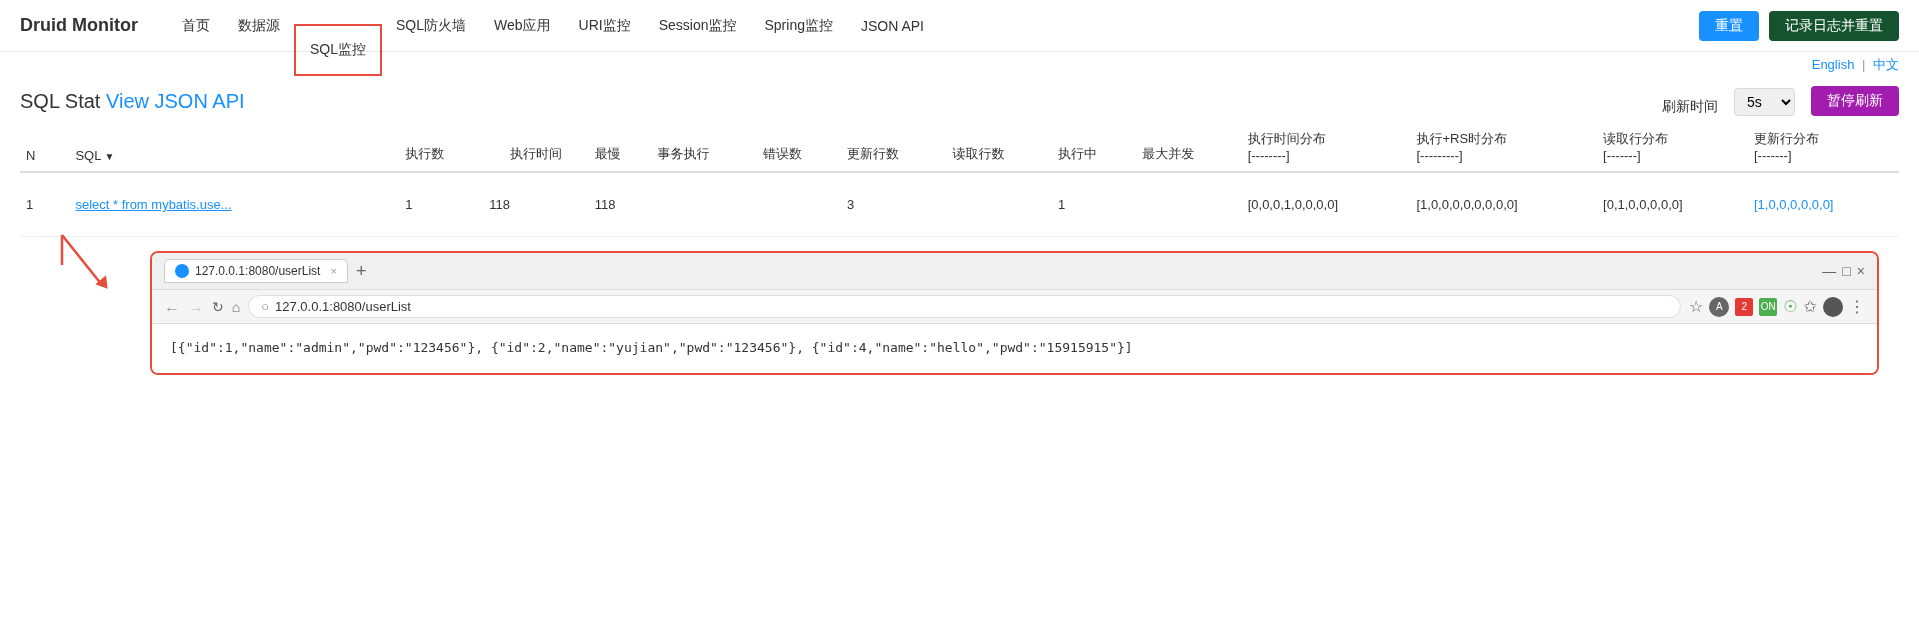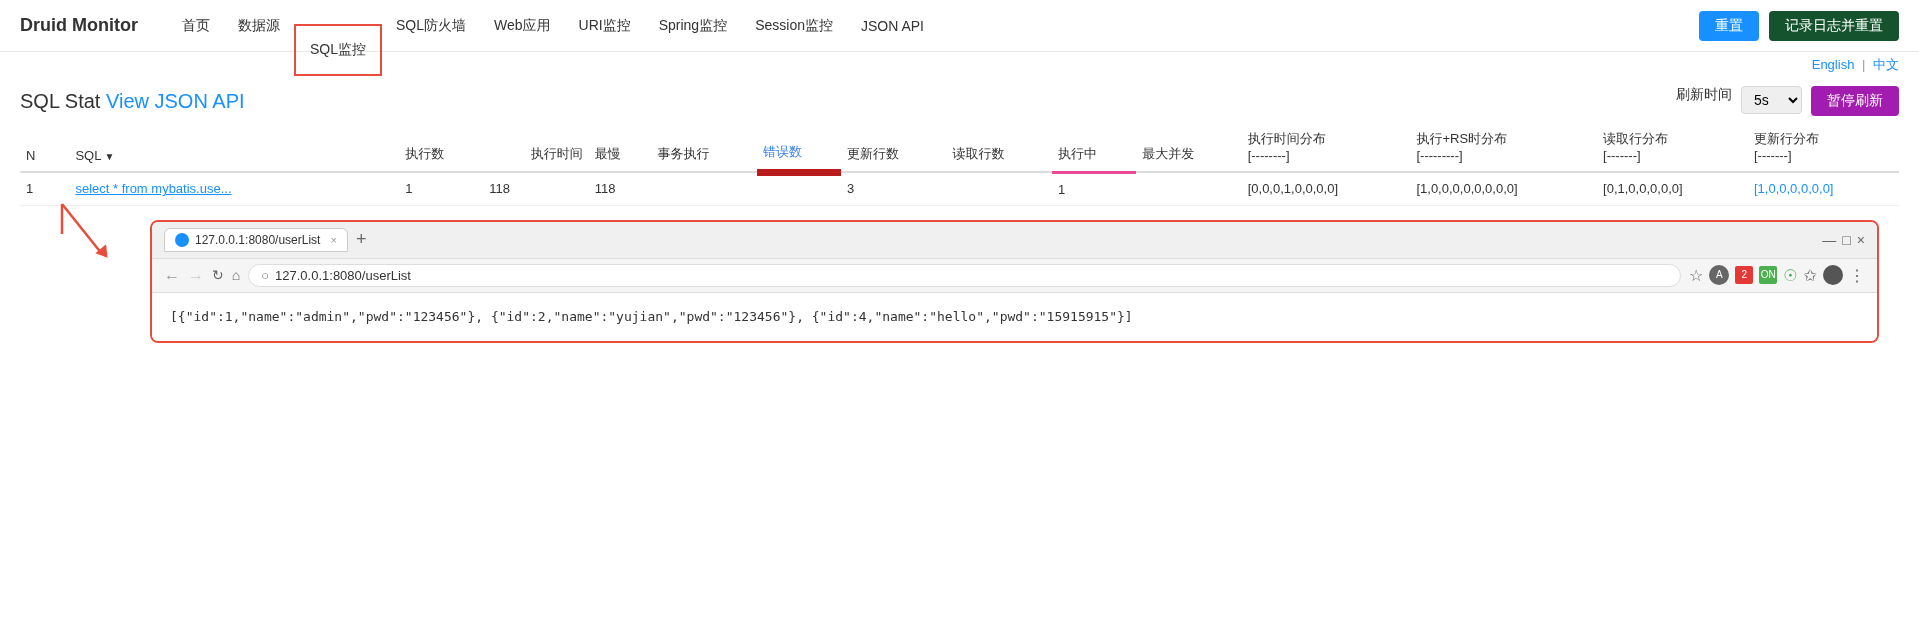--- a/index.html
+++ b/index.html
@@ -15,43 +15,43 @@
 
 <nav style="display:flex;align-items:center;padding:0 20px;height:52px;border-bottom:1px solid #e8e8e8;background:#fff;">
   <span style="font-size:18px;font-weight:bold;color:#333;margin-right:30px;">Druid Monitor</span>
   <div style="display:flex;align-items:center;">
     <a style="padding:0 14px;height:52px;display:flex;align-items:center;cursor:pointer;color:#333;font-size:14px;text-decoration:none;">首页</a>
     <a style="padding:0 14px;height:52px;display:flex;align-items:center;cursor:pointer;color:#333;font-size:14px;text-decoration:none;">数据源</a>
     <a style="padding:0 14px;height:52px;display:flex;align-items:center;cursor:pointer;color:#333;font-size:14px;text-decoration:none;border:2px solid #e74c3c;margin-top:48px;">SQL监控</a>
     <a style="padding:0 14px;height:52px;display:flex;align-items:center;cursor:pointer;color:#333;font-size:14px;text-decoration:none;">SQL防火墙</a>
     <a style="padding:0 14px;height:52px;display:flex;align-items:center;cursor:pointer;color:#333;font-size:14px;text-decoration:none;">Web应用</a>
     <a style="padding:0 14px;height:52px;display:flex;align-items:center;cursor:pointer;color:#333;font-size:14px;text-decoration:none;">URI监控</a>
+    <a style="padding:0 14px;height:52px;display:flex;align-items:center;cursor:pointer;color:#333;font-size:14px;text-decoration:none;">Session监控</a>
     <a style="padding:0 14px;height:52px;display:flex;align-items:center;cursor:pointer;color:#333;font-size:14px;text-decoration:none;">Spring监控</a>
-    <a style="padding:0 14px;height:52px;display:flex;align-items:center;cursor:pointer;color:#333;font-size:14px;text-decoration:none;">Session监控</a>
     <a style="padding:0 14px;height:52px;display:flex;align-items:center;cursor:pointer;color:#333;font-size:14px;text-decoration:none;">JSON API</a>
   </div>
   <div style="margin-left:auto;display:flex;gap:10px;align-items:center;">
     <button style="background:#1890ff;color:#fff;border:none;padding:6px 16px;border-radius:4px;cursor:pointer;font-size:14px;">重置</button>
     <button style="background:#14532d;color:#fff;border:none;padding:6px 16px;border-radius:4px;cursor:pointer;font-size:14px;">记录日志并重置</button>
   </div>
 </nav>
 
 <div style="text-align:right;padding:4px 20px;font-size:13px;">
   <a style="color:#1890ff;text-decoration:none;cursor:pointer;">English</a>
   <span style="color:#999;margin:0 4px;">|</span>
   <a style="color:#1890ff;text-decoration:none;cursor:pointer;">中文</a>
 </div>
 
 <div style="display:flex;align-items:center;justify-content:space-between;padding:8px 20px 6px 20px;">
   <div style="font-size:20px;font-weight:normal;color:#333;">
     <span>SQL Stat</span>
     <span> </span>
     <a style="color:#1890ff;text-decoration:none;font-size:20px;">View JSON API</a>
   </div>
-  <div style="display:flex;align-items:flex-start;gap:9px;">
+  <div style="display:flex;align-items:flex-end;gap:16px;">
     <span style="color:#333;font-size:14px;">刷新时间</span>
     <select style="border:1px solid #d9d9d9;border-radius:4px;padding:4px 8px;font-size:14px;">
       <option>1s</option>
       <option selected="">5s</option>
       <option>10s</option>
       <option>30s</option>
       <option>60s</option>
     </select>
     <button style="background:#a21caf;color:#fff;border:none;padding:6px 16px;border-radius:4px;cursor:pointer;font-size:14px;">暂停刷新</button>
   </div>
@@ -59,27 +59,27 @@
 
 <div style="padding:0 20px;overflow-x:auto;">
   <table style="width:100%;border-collapse:collapse;font-size:13px;">
     <thead>
       <tr style="border-bottom:2px solid #ddd;">
         <th style="padding:8px 6px;text-align:left;color:#333;font-weight:normal;white-space:nowrap;border-bottom:1px solid #ddd;min-width:30px;">N</th>
         <th style="padding:8px 6px;text-align:left;color:#333;font-weight:normal;white-space:nowrap;border-bottom:1px solid #ddd;min-width:200px;">SQL
           <span style="font-size:10px;">▼</span>
         </th>
         <th style="padding:8px 6px;text-align:left;color:#333;font-weight:normal;white-space:nowrap;border-bottom:1px solid #ddd;">执行数</th>
-        <th style="padding:8px 6px;text-align:right;color:#333;font-weight:normal;white-space:nowrap;border-bottom:1px solid #ddd;">执行时间</th>
+        <th style="padding:8px 6px;text-align:center;color:#333;font-weight:normal;white-space:nowrap;border-bottom:1px solid #ddd;">执行时间</th>
         <th style="padding:8px 6px;text-align:left;color:#333;font-weight:normal;white-space:nowrap;border-bottom:1px solid #ddd;">最慢</th>
         <th style="padding:8px 6px;text-align:left;color:#333;font-weight:normal;white-space:nowrap;border-bottom:1px solid #ddd;">事务执行</th>
-        <th style="padding:8px 6px;text-align:left;color:#3b82f6;font-weight:normal;white-space:nowrap;border-bottom:7px solid #b91c1c;">错误数</th>
+        <th style="padding:8px 6px;text-align:left;color:#404040;font-weight:normal;white-space:nowrap;border-bottom:1px solid #b91c1c;">错误数</th>
         <th style="padding:8px 6px;text-align:left;color:#333;font-weight:normal;white-space:nowrap;border-bottom:1px solid #ddd;">更新行数</th>
         <th style="padding:8px 6px;text-align:left;color:#333;font-weight:normal;white-space:nowrap;border-bottom:1px solid #ddd;">读取行数</th>
-        <th style="padding:8px 6px;text-align:left;color:#333;font-weight:normal;white-space:nowrap;border-bottom:3px solid #ec4899;">执行中</th>
+        <th style="padding:8px 6px;text-align:left;color:#333;font-weight:normal;white-space:nowrap;border-bottom:1px solid #ec4899;">执行中</th>
         <th style="padding:8px 6px;text-align:left;color:#333;font-weight:normal;white-space:nowrap;border-bottom:1px solid #ddd;">最大并发</th>
         <th style="padding:8px 6px;text-align:left;color:#333;font-weight:normal;white-space:nowrap;border-bottom:1px solid #ddd;">执行时间分布<br>[--------]</th>
         <th style="padding:8px 6px;text-align:left;color:#333;font-weight:normal;white-space:nowrap;border-bottom:1px solid #ddd;">执行+RS时分布<br>[---------]</th>
         <th style="padding:8px 6px;text-align:left;color:#333;font-weight:normal;white-space:nowrap;border-bottom:1px solid #ddd;">读取行分布<br>[-------]</th>
         <th style="padding:8px 6px;text-align:left;color:#333;font-weight:normal;white-space:nowrap;border-bottom:1px solid #ddd;">更新行分布<br>[-------]</th>
       </tr>
     </thead>
     <tbody>
       <tr style="border-bottom:1px solid #f0f0f0;">
         <td style="padding:8px 6px;">1</td>
@@ -88,21 +88,21 @@
         </td>
         <td style="padding:8px 6px;">1</td>
         <td style="padding:8px 6px;">118</td>
         <td style="padding:8px 6px;">118</td>
         <td style="padding:8px 6px;"></td>
         <td style="padding:8px 6px;"></td>
         <td style="padding:8px 6px;">3</td>
         <td style="padding:8px 6px;"></td>
         <td style="padding:8px 6px;">1</td>
         <td style="padding:8px 6px;"></td>
-        <td style="padding:8px 6px;">[0,0,0,1,0,0,0,0]</td>
+        <td style="padding:24px 6px;">[0,0,0,1,0,0,0,0]</td>
         <td style="padding:8px 6px;">[1,0,0,0,0,0,0,0,0]</td>
         <td style="padding:8px 6px;">[0,1,0,0,0,0,0]</td>
         <td style="padding:8px 6px;color:#1890ff;">[1,0,0,0,0,0,0]</td>
       </tr>
     </tbody>
   </table>
 </div>
 
 <div style="position:relative;padding:10px 20px 20px 20px;margin-top:4px;">
 

